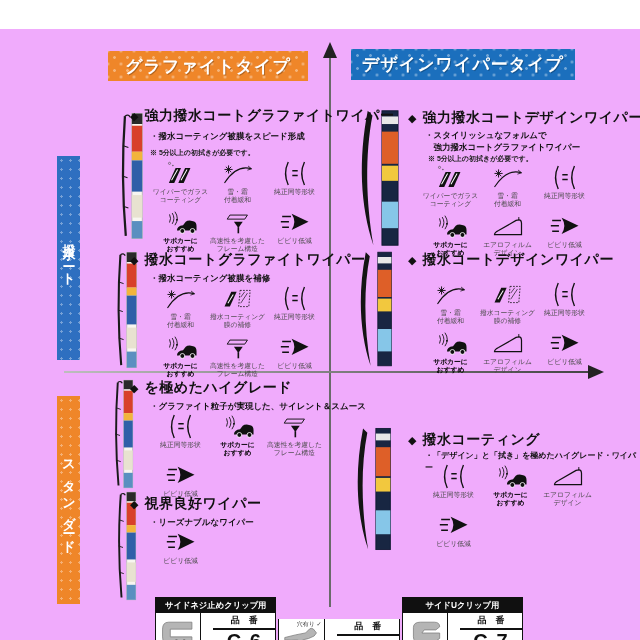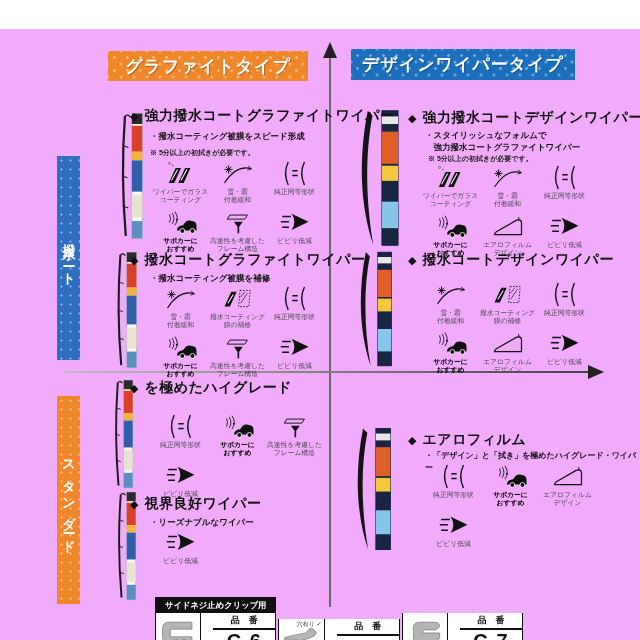--- a/index.html
+++ b/index.html
@@ -283,20 +283,21 @@
           <use href="#i-chatter"></use>
         </svg>
         <div class="flbl">ビビリ低減</div>
       </div>
   </div>
 
   <div class="sec-head" style="left:130px;top:350px">
     <span class="dia">◆</span>
     <span class="sec-title">を極めたハイグレード</span>
   </div>
+  <div class="sec-bullet" style="left:150px;top:371px">・グラファイト粒子が実現した、サイレント＆スムース</div>
   <div class="fgrid" style="left:152px;top:384px">
     <div class="feat">
         <svg>
           <use href="#i-oem"></use>
         </svg>
         <div class="flbl">純正同等形状</div>
       </div>
     <div class="feat">
         <svg>
           <use href="#i-car"></use>
@@ -425,21 +426,21 @@
     <div class="feat">
         <svg>
           <use href="#i-chatter"></use>
         </svg>
         <div class="flbl">ビビリ低減</div>
       </div>
   </div>
 
   <div class="sec-head" style="left:408px;top:402px">
     <span class="dia">◆</span>
-    <span class="sec-title">エアロフィルム</span>
+    <span class="sec-title">撥水コーティング</span>
   </div>
   <div class="sec-bullet" style="left:425px;top:421px;font-size:8px">・「デザイン」と「拭き」を極めたハイグレード・ワイパー</div>
   <div class="fgrid" style="left:425px;top:434px">
     <div class="feat">
         <svg>
           <use href="#i-oem"></use>
         </svg>
         <div class="flbl">純正同等形状</div>
       </div>
     <div class="feat">
@@ -486,20 +487,21 @@
           <svg>
               <use href="#i-clip-c5"></use>
             </svg>
         </div>
         <div class="partcell">
           <div class="plabel">品　番</div>
         </div>
       </div>
     </div>
     <div class="ccol">
+      <div class="chead">サイドUクリップ用</div>
       <div class="cbody">
         <div class="clipcell">
             <svg>
               <use href="#i-clip-c7"></use>
             </svg>
           </div>
         <div class="partcell">
           <div class="plabel">品　番</div>
           <div class="pnum">C-7</div>
         </div>

